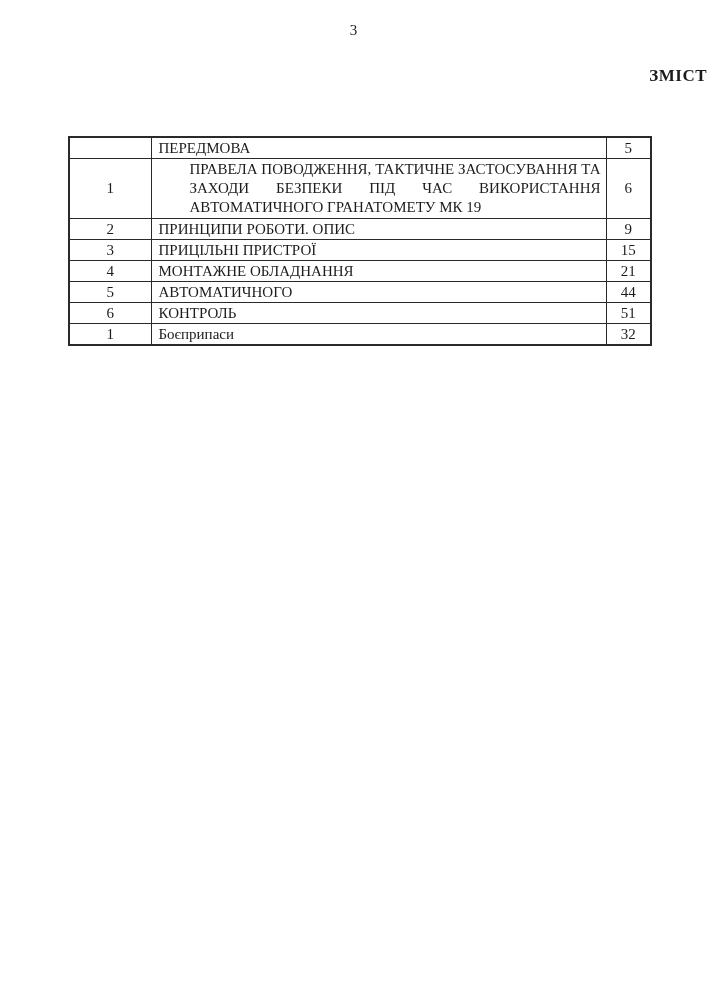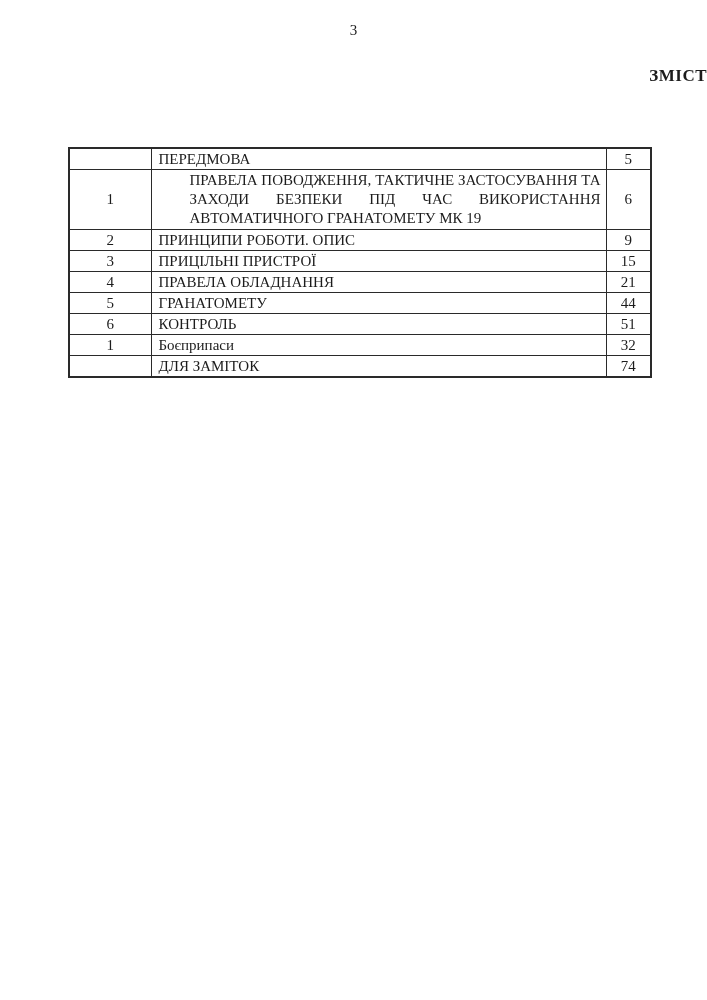--- a/index.html
+++ b/index.html
@@ -25,21 +25,21 @@
     text-align: right;
     margin: 27px 0 0 0;
     font-size: 17px;
     font-weight: bold;
     letter-spacing: 0.5px;
     line-height: 20px;
   }
   table.toc {
     position: absolute;
     left: 68px;
-    top: 147px;
+    top: 136px;
     width: 582px;
     border-collapse: collapse;
     table-layout: fixed;
     font-size: 15px;
   }
   table.toc td {
     border: 1px solid #2a2a2a;
     vertical-align: middle;
     overflow: hidden;
   }
@@ -103,37 +103,32 @@
       <td class="ttl">ПРИНЦИПИ РОБОТИ. ОПИС</td>
       <td class="pg">9</td>
     </tr>
     <tr>
       <td class="num">3</td>
       <td class="ttl">ПРИЦІЛЬНІ ПРИСТРОЇ</td>
       <td class="pg">15</td>
     </tr>
     <tr>
       <td class="num">4</td>
-      <td class="ttl">ПРАВЕЛА ОБЛАДНАННЯ</td>
+      <td class="ttl">МОНТАЖНЕ ОБЛАДНАННЯ</td>
       <td class="pg">21</td>
     </tr>
     <tr>
       <td class="num">5</td>
-      <td class="ttl">ГРАНАТОМЕТУ</td>
+      <td class="ttl">АВТОМАТИЧНОГО</td>
       <td class="pg">44</td>
     </tr>
     <tr>
       <td class="num">6</td>
       <td class="ttl">КОНТРОЛЬ</td>
       <td class="pg">51</td>
     </tr>
     <tr>
       <td class="num">1</td>
       <td class="ttl">Боєприпаси</td>
       <td class="pg">32</td>
     </tr>
-    <tr>
-      <td class="num"></td>
-      <td class="ttl">ДЛЯ ЗАМІТОК</td>
-      <td class="pg">74</td>
-    </tr>
   </tbody>
 </table>
 
 </body></html>

